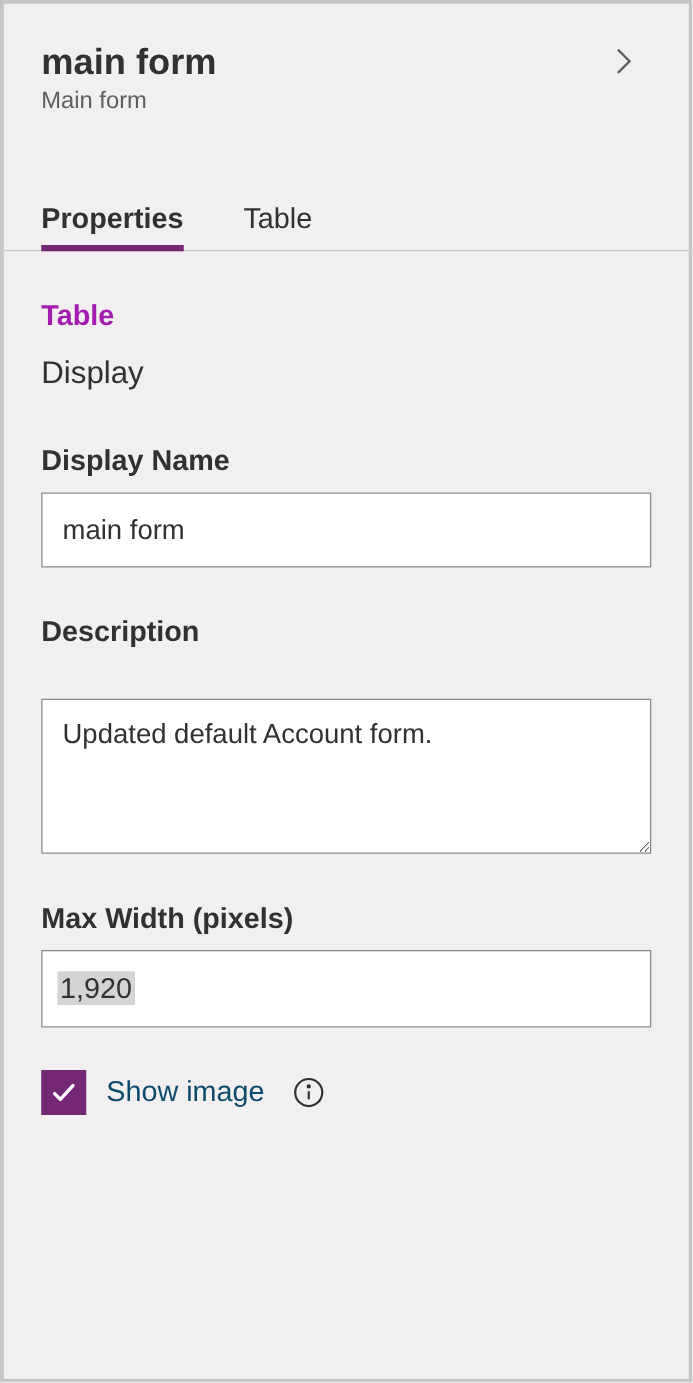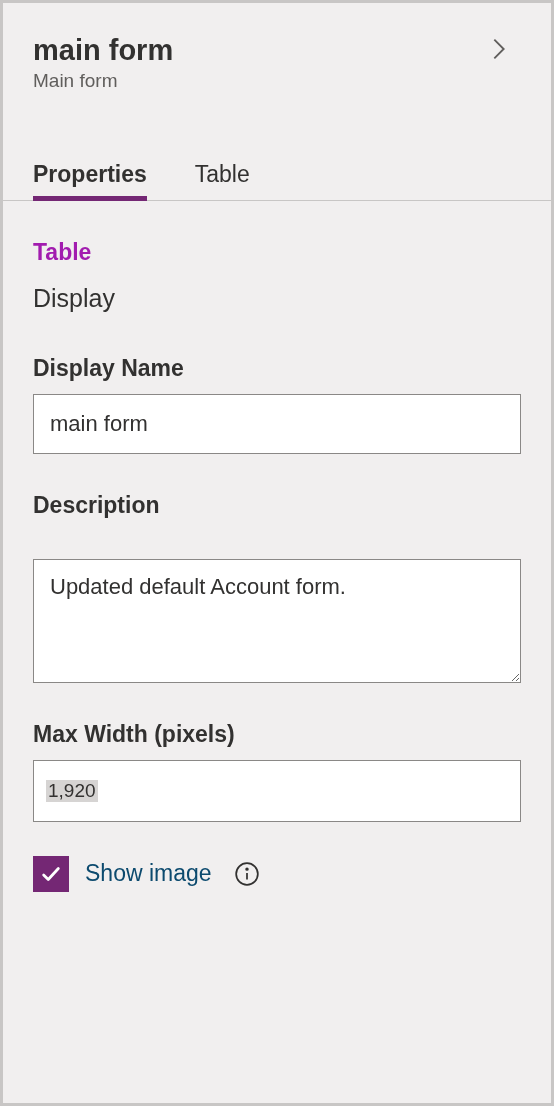--- a/index.html
+++ b/index.html
@@ -126,21 +126,21 @@
       resize: both;
       outline: none;
       margin-top: 28px;
     }
     .spacer-md { height: 24px; }
     .maxwidth-input {
       width: 100%;
       height: 62px;
       border: 1.5px solid #8a8886;
       background: #fff;
-      font-size: 19px;
+      font-size: 23px;
       font-family: inherit;
       color: #323130;
       padding: 0 12px;
       outline: none;
       display: flex;
       align-items: center;
     }
     .maxwidth-input .val {
       background: #d6d4d3;
       padding: 0 2px;

